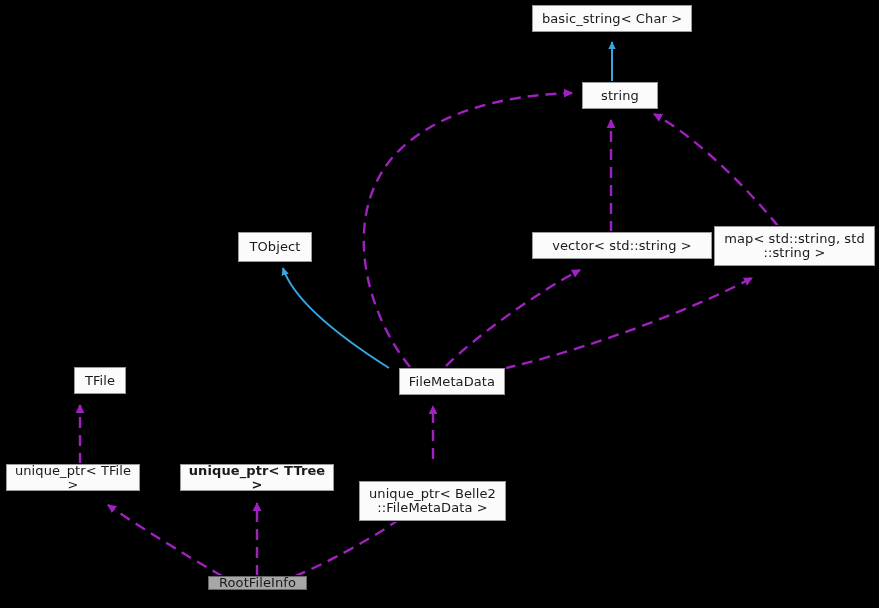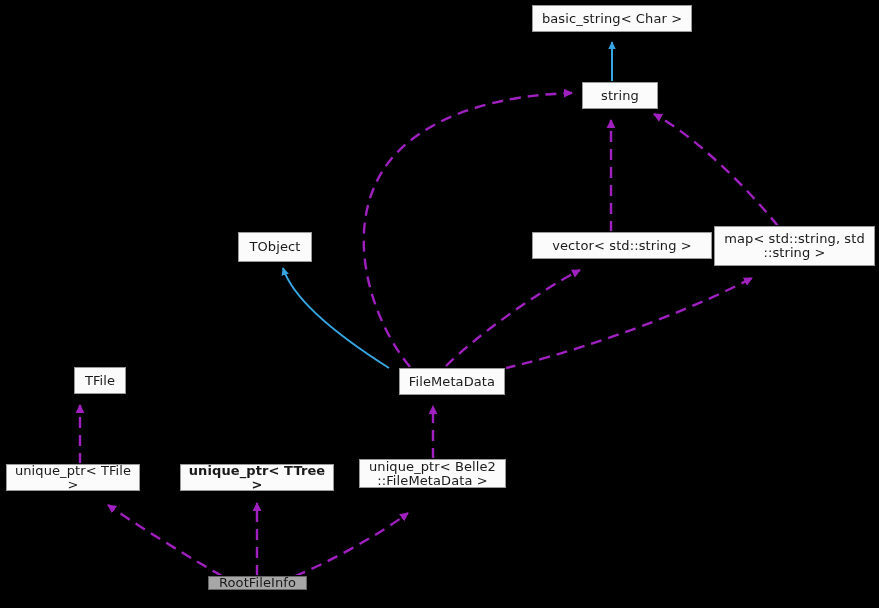--- a/index.html
+++ b/index.html
@@ -94,18 +94,18 @@
       <div class="node" style="left: 532px; top: 5px; width: 160px; height: 27px;"><span class="node-label">basic_string&lt; Char &gt;</span></div>
       <div class="node" style="left: 582px; top: 82px; width: 76px; height: 27px;"><span class="node-label">string</span></div>
       <div class="node" style="left: 238px; top: 232px; width: 74px; height: 30px;"><span class="node-label">TObject</span></div>
       <div class="node" style="left: 532px; top: 232px; width: 180px; height: 27px;"><span class="node-label">vector&lt; std::string &gt;</span></div>
       <div class="node" style="left: 714px; top: 226px; width: 161px; height: 40px;"><span class="node-label">map&lt; std::string, std
 ::string &gt;</span></div>
       <div class="node" style="left: 54px; top: 367px; width: 52px; height: 27px; margin-left: 20px;"><span class="node-label">TFile</span></div>
       <div class="node" style="left: 380px; top: 368px; width: 106px; height: 27px; margin-left: 19px;"><span class="node-label">FileMetaData</span></div>
       <div class="node" style="left: 6px; top: 464px; width: 134px; height: 27px;"><span class="node-label">unique_ptr&lt; TFile &gt;</span></div>
       <div class="node" style="left: 180px; top: 464px; width: 154px; height: 27px; font-weight: bold;"><span class="node-label">unique_ptr&lt; TTree &gt;</span></div>
-      <div class="node" style="left: 359px; top: 459px; width: 147px; height: 29px;"><span class="node-label">unique_ptr&lt; Belle2
+      <div class="node" style="left: 359px; top: 481px; width: 147px; height: 40px;"><span class="node-label">unique_ptr&lt; Belle2
 ::FileMetaData &gt;</span></div>
       <div class="node highlight" style="left: 208px; top: 576px; width: 99px; height: 14px;"><span class="node-label">RootFileInfo</span></div>
     </div>
 
 </div>
 
 </body></html>

